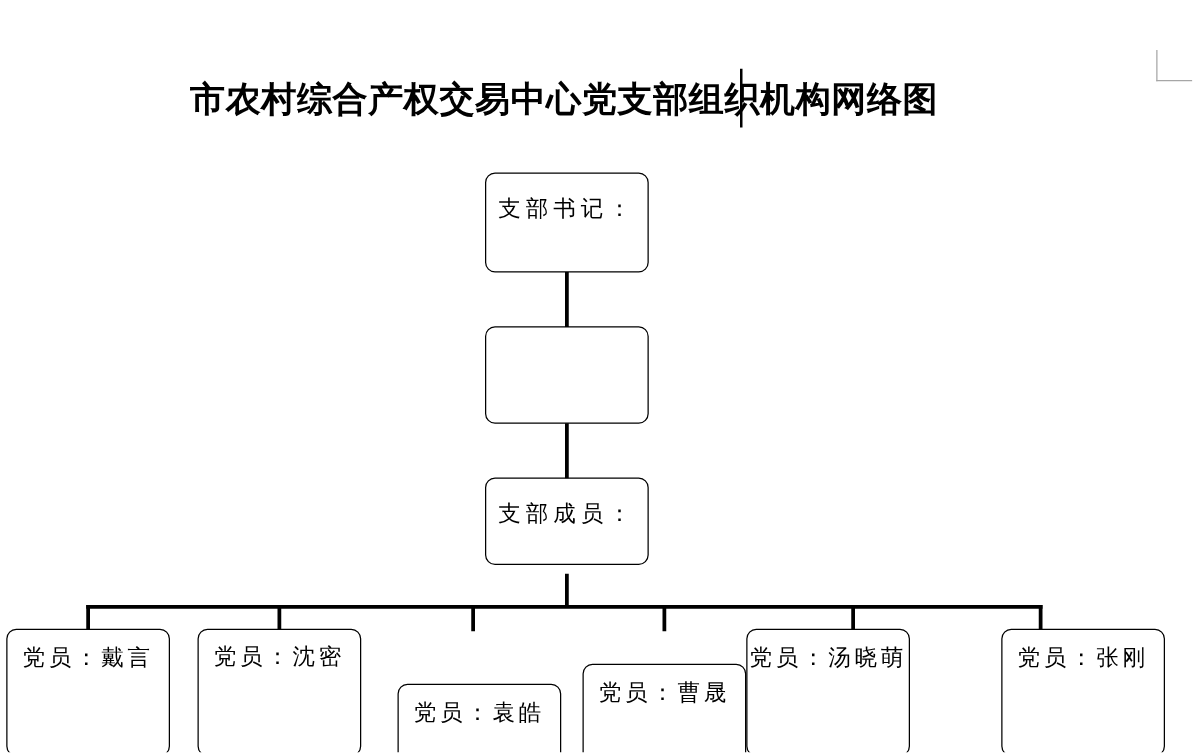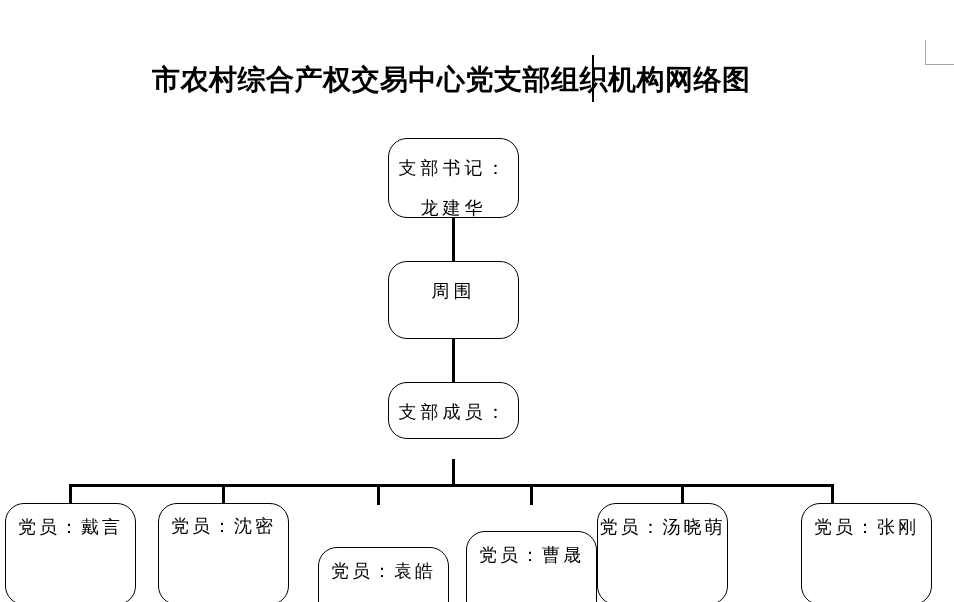--- a/index.html
+++ b/index.html
@@ -44,21 +44,21 @@
     left: 925px;
     top: 64px;
     width: 29px;
     height: 1px;
     background: #a6a6a6;
   }
   .node {
     position: absolute;
     box-sizing: border-box;
     border: 1.5px solid #000000;
-    border-radius: 19px;
+    border-radius: 8px;
     background: #ffffff;
     text-align: center;
     font-size: 18px;
     letter-spacing: 4px;
     color: #000000;
   }
   .stack-node {
     left: 388px;
     width: 131px;
     padding-top: 9px;
@@ -99,28 +99,26 @@
   <div class="hline"></div>
   <div class="stub" style="left:69px;"></div>
   <div class="stub" style="left:222px;"></div>
   <div class="stub" style="left:377px;"></div>
   <div class="stub" style="left:530px;"></div>
   <div class="stub" style="left:681px;"></div>
   <div class="stub" style="left:831px;"></div>
 
   <div class="node stack-node" style="top:138px; height:80px;">
     <span class="line">支部书记：</span>
-    <span class="line">龙建华</span>
   </div>
 
   <div class="node stack-node" style="top:261px; height:78px;">
-    <span class="line">周围</span>
   </div>
 
-  <div class="node stack-node" style="top:382px; height:57px;">
+  <div class="node stack-node" style="top:382px; height:70px;">
     <span class="line">支部成员：</span>
   </div>
 
   <div class="node member-node" style="left:5px;">
     <span class="line">党员：戴言</span>
   </div>
   <div class="node member-node" style="left:158px;font-family:Liberation Mono, monospace;">
     <span class="line">党员：沈密</span>
   </div>
   <div class="node member-node" style="left:318px;margin-top:44px;">

